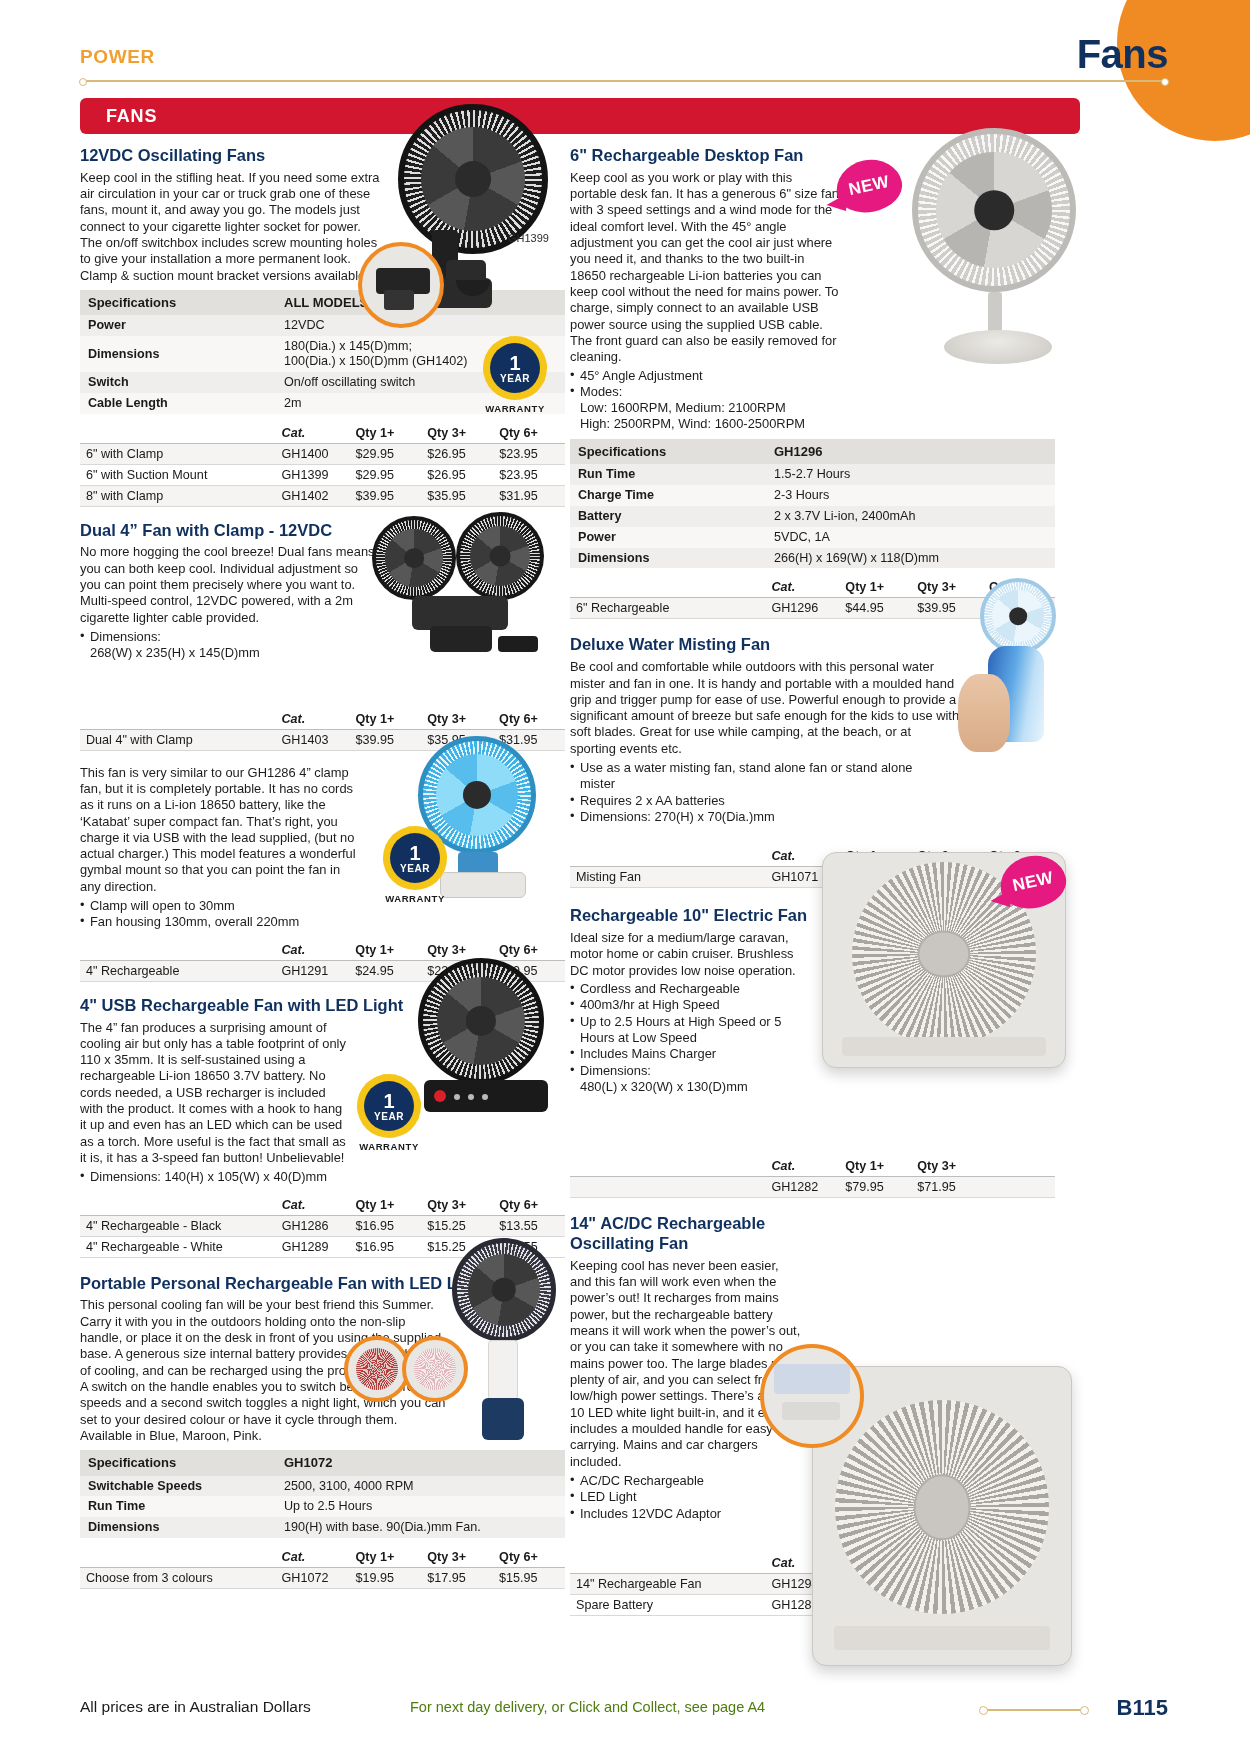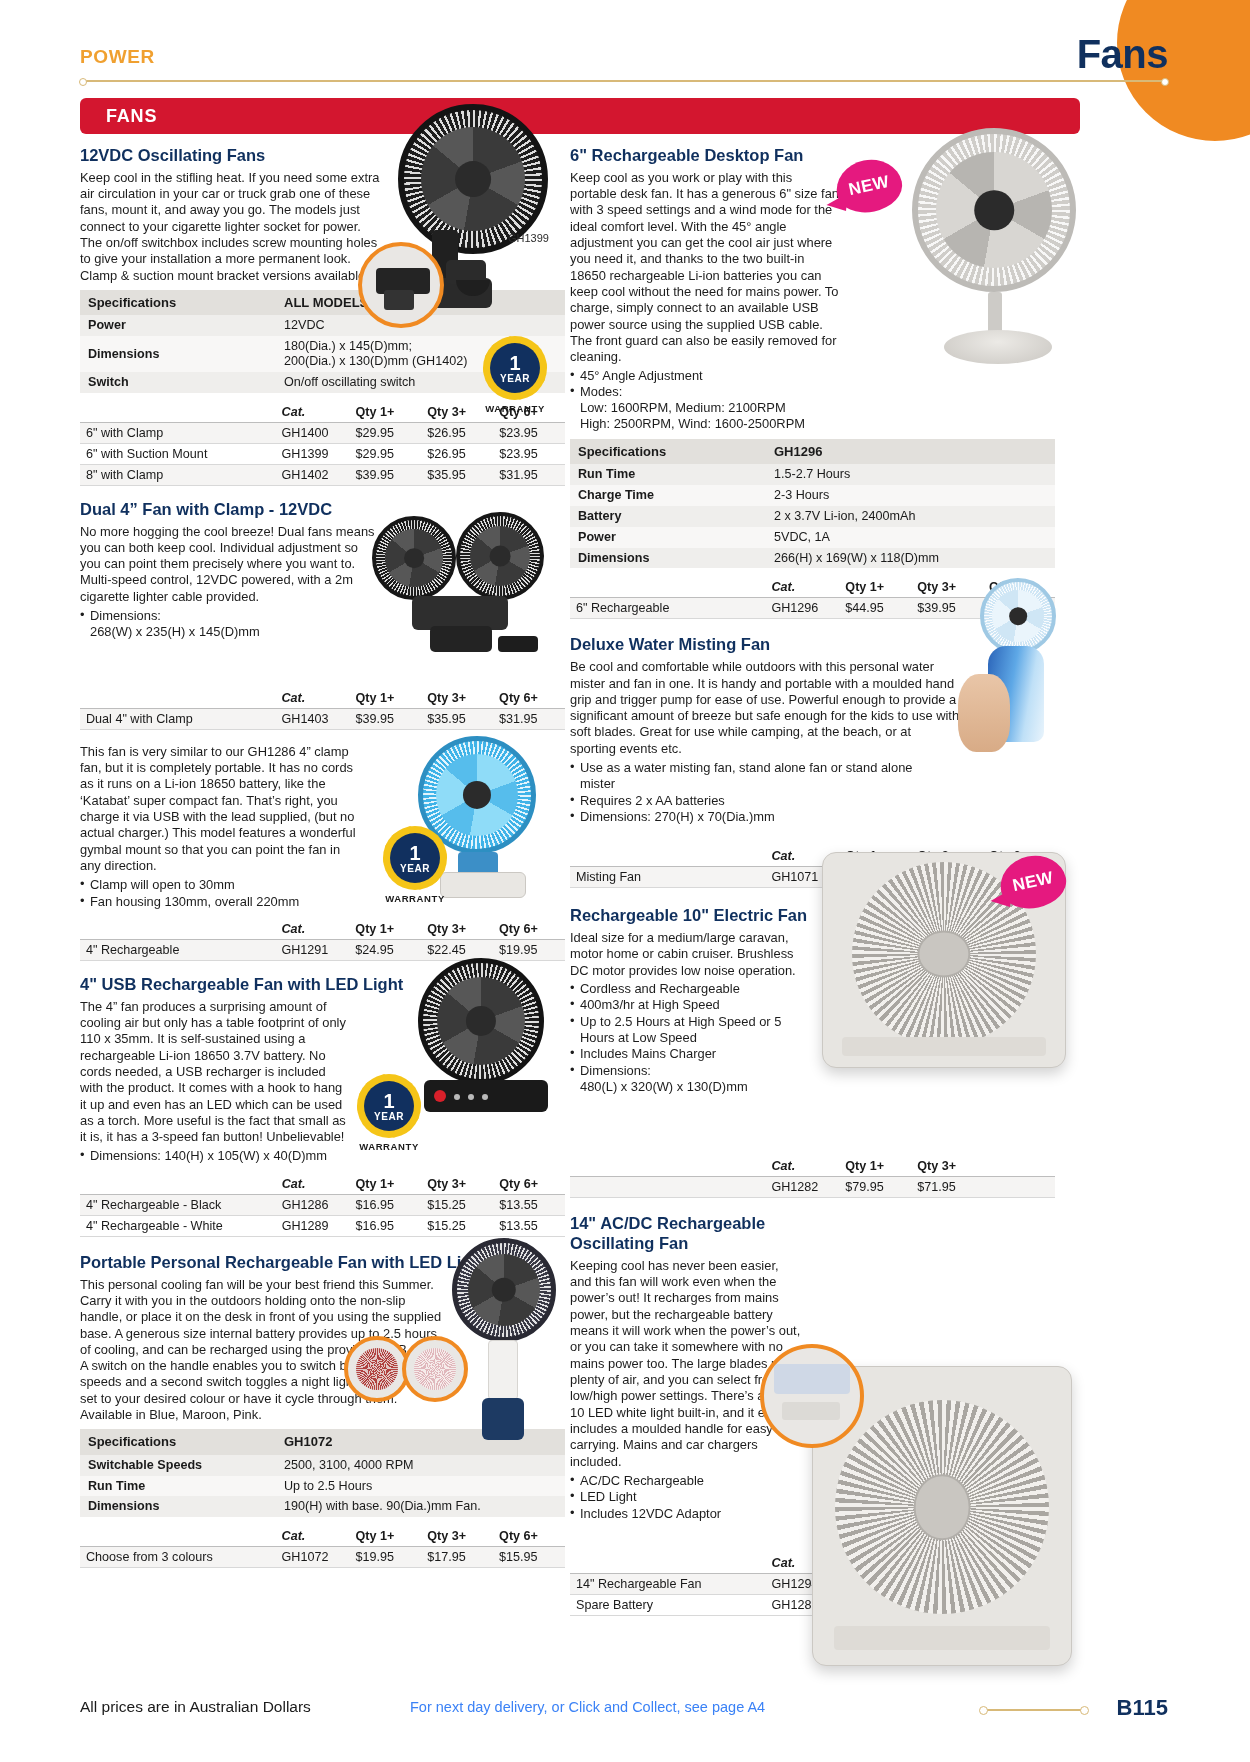--- a/index.html
+++ b/index.html
@@ -354,21 +354,21 @@
     left: 80px; right: 82px;
     bottom: 36px;
     height: 28px;
   }
   .footer .f-left {
     position: absolute; left: 0; top: 0;
     font-size: 15.5px; color: #1a1a1a;
   }
   .footer .f-mid {
     position: absolute; left: 330px; top: 1px;
-    font-size: 14.5px; color: #3b82f6;
+    font-size: 14.5px; color: #4d7c0f;
   }
   .footer .f-page {
     position: absolute; right: 0; top: -3px;
     font-size: 22px; font-weight: bold; color: #10305e;
   }
   .footer .f-dots {
     position: absolute; right: 82px; top: 11px;
     width: 104px; height: 2px; background: #d8b978;
   }
   .footer .f-dots:before,
@@ -410,25 +410,29 @@
         </tr>
       </thead>
       <tbody>
         <tr>
           <td class="k">Power</td>
           <td>12VDC</td>
         </tr>
         <tr>
           <td class="k">Dimensions</td>
           <td style="white-space:pre-line">180(Dia.) x 145(D)mm;
-200(Dia.) x 130(D)mm (GH1402)</td>
+100(Dia.) x 150(D)mm (GH1402)</td>
         </tr>
         <tr>
           <td class="k">Switch</td>
           <td>On/off oscillating switch</td>
+        </tr>
+        <tr>
+          <td class="k">Cable Length</td>
+          <td>2m</td>
         </tr>
       </tbody>
     </table>
 
     <table class="price">
       <thead>
         <tr>
           <th class="c-name"></th>
           <th class="c-cat">Cat.</th>
           <th class="c-q">Qty 1+</th>

